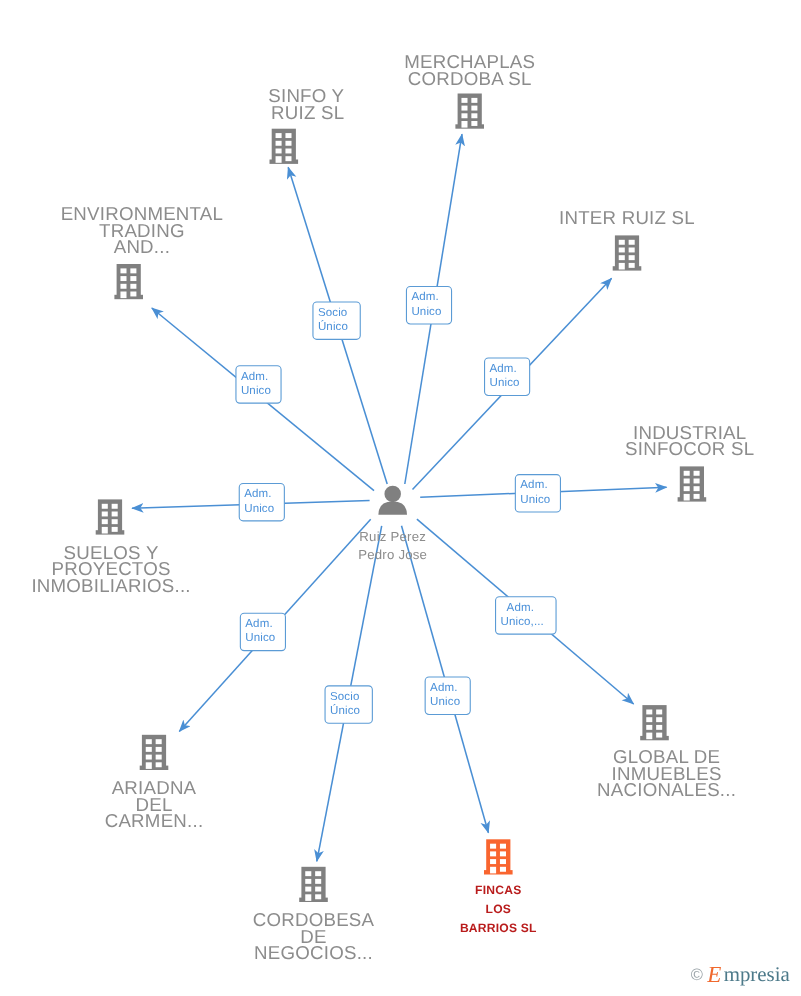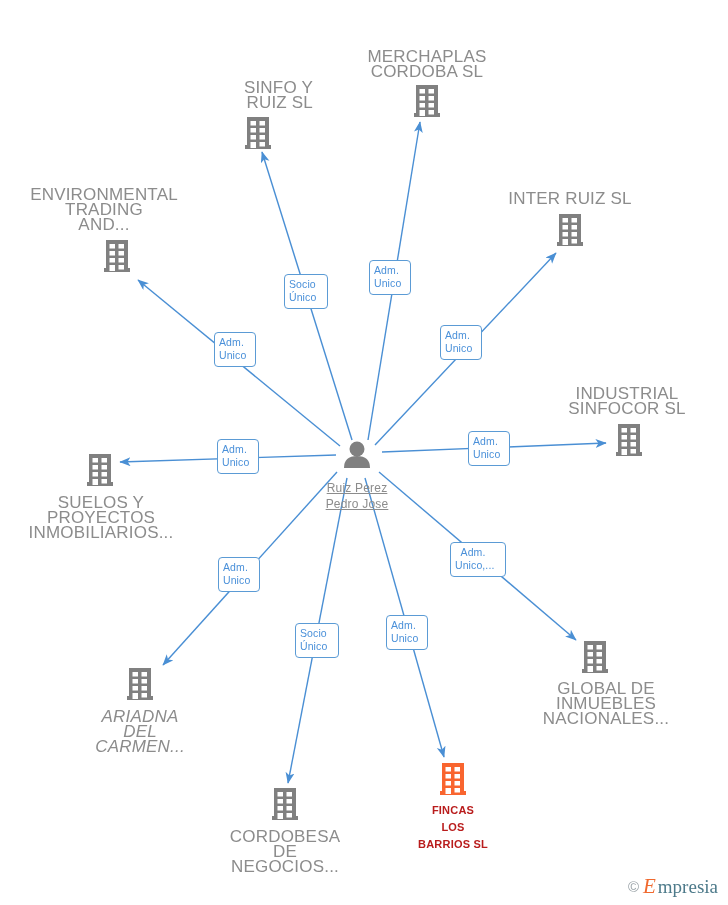--- a/index.html
+++ b/index.html
@@ -244,42 +244,42 @@
           <path d="M 344 468 q 0 -12 13 -12 q 13 0 13 12 z" fill="#808080"></path>
         </g>
       </g>
   </svg>
 
   <div id="label-layer">
       <div class="node-label" style="width: 110px; left: 203px; top: 80px; text-align: right;">SINFO Y
 RUIZ SL</div>
       <div class="node-label" style="width: 130px; left: 362px; top: 49px;">MERCHAPLAS
 CORDOBA SL</div>
-      <div class="node-label" style="width: 150px; left: 29px; top: 187px;">ENVIRONMENTAL
+      <div class="node-label" style="width: 150px; left: 54px; top: 187px;">ENVIRONMENTAL
 TRADING
 AND...</div>
       <div class="node-label" style="width: 140px; left: 500px; top: 191px;">INTER RUIZ  SL</div>
       <div class="node-label" style="width: 130px; left: 562px; top: 386px;">INDUSTRIAL
 SINFOCOR SL</div>
       <div class="node-label" style="width: 150px; left: 26px; top: 495px;">SUELOS Y
 PROYECTOS
 INMOBILIARIOS...</div>
-      <div class="node-label" style="width: 120px; left: 80px; top: 709px; font-style: italic;">ARIADNA
+      <div class="node-label" style="width: 120px; left: 80px; top: 709px;">ARIADNA
 DEL
 CARMEN...</div>
       <div class="node-label" style="width: 130px; left: 220px; top: 829px;">CORDOBESA
 DE
 NEGOCIOS...</div>
       <div class="node-label highlight" style="width: 130px; left: 388px; top: 802px;">FINCAS
 LOS
 BARRIOS  SL</div>
       <div class="node-label" style="width: 140px; left: 536px; top: 681px;">GLOBAL DE
 INMUEBLES
 NACIONALES...</div>
-      <div class="node-label person" style="width: 150px; left: 282px; top: 480px; text-decoration: underline;">Ruiz Perez
+      <div class="node-label person" style="width: 150px; left: 282px; top: 480px;">Ruiz Perez
 Pedro Jose</div>
       <div class="edge-label" style="width: 44px; left: 284px; top: 274px;">Socio
 Único</div>
       <div class="edge-label" style="width: 42px; left: 369px; top: 260px;">Adm.
 Unico</div>
       <div class="edge-label" style="width: 42px; left: 214px; top: 332px;">Adm.
 Unico</div>
       <div class="edge-label" style="width: 42px; left: 440px; top: 325px;">Adm.
 Unico</div>
       <div class="edge-label" style="width: 42px; left: 468px; top: 431px;">Adm.

